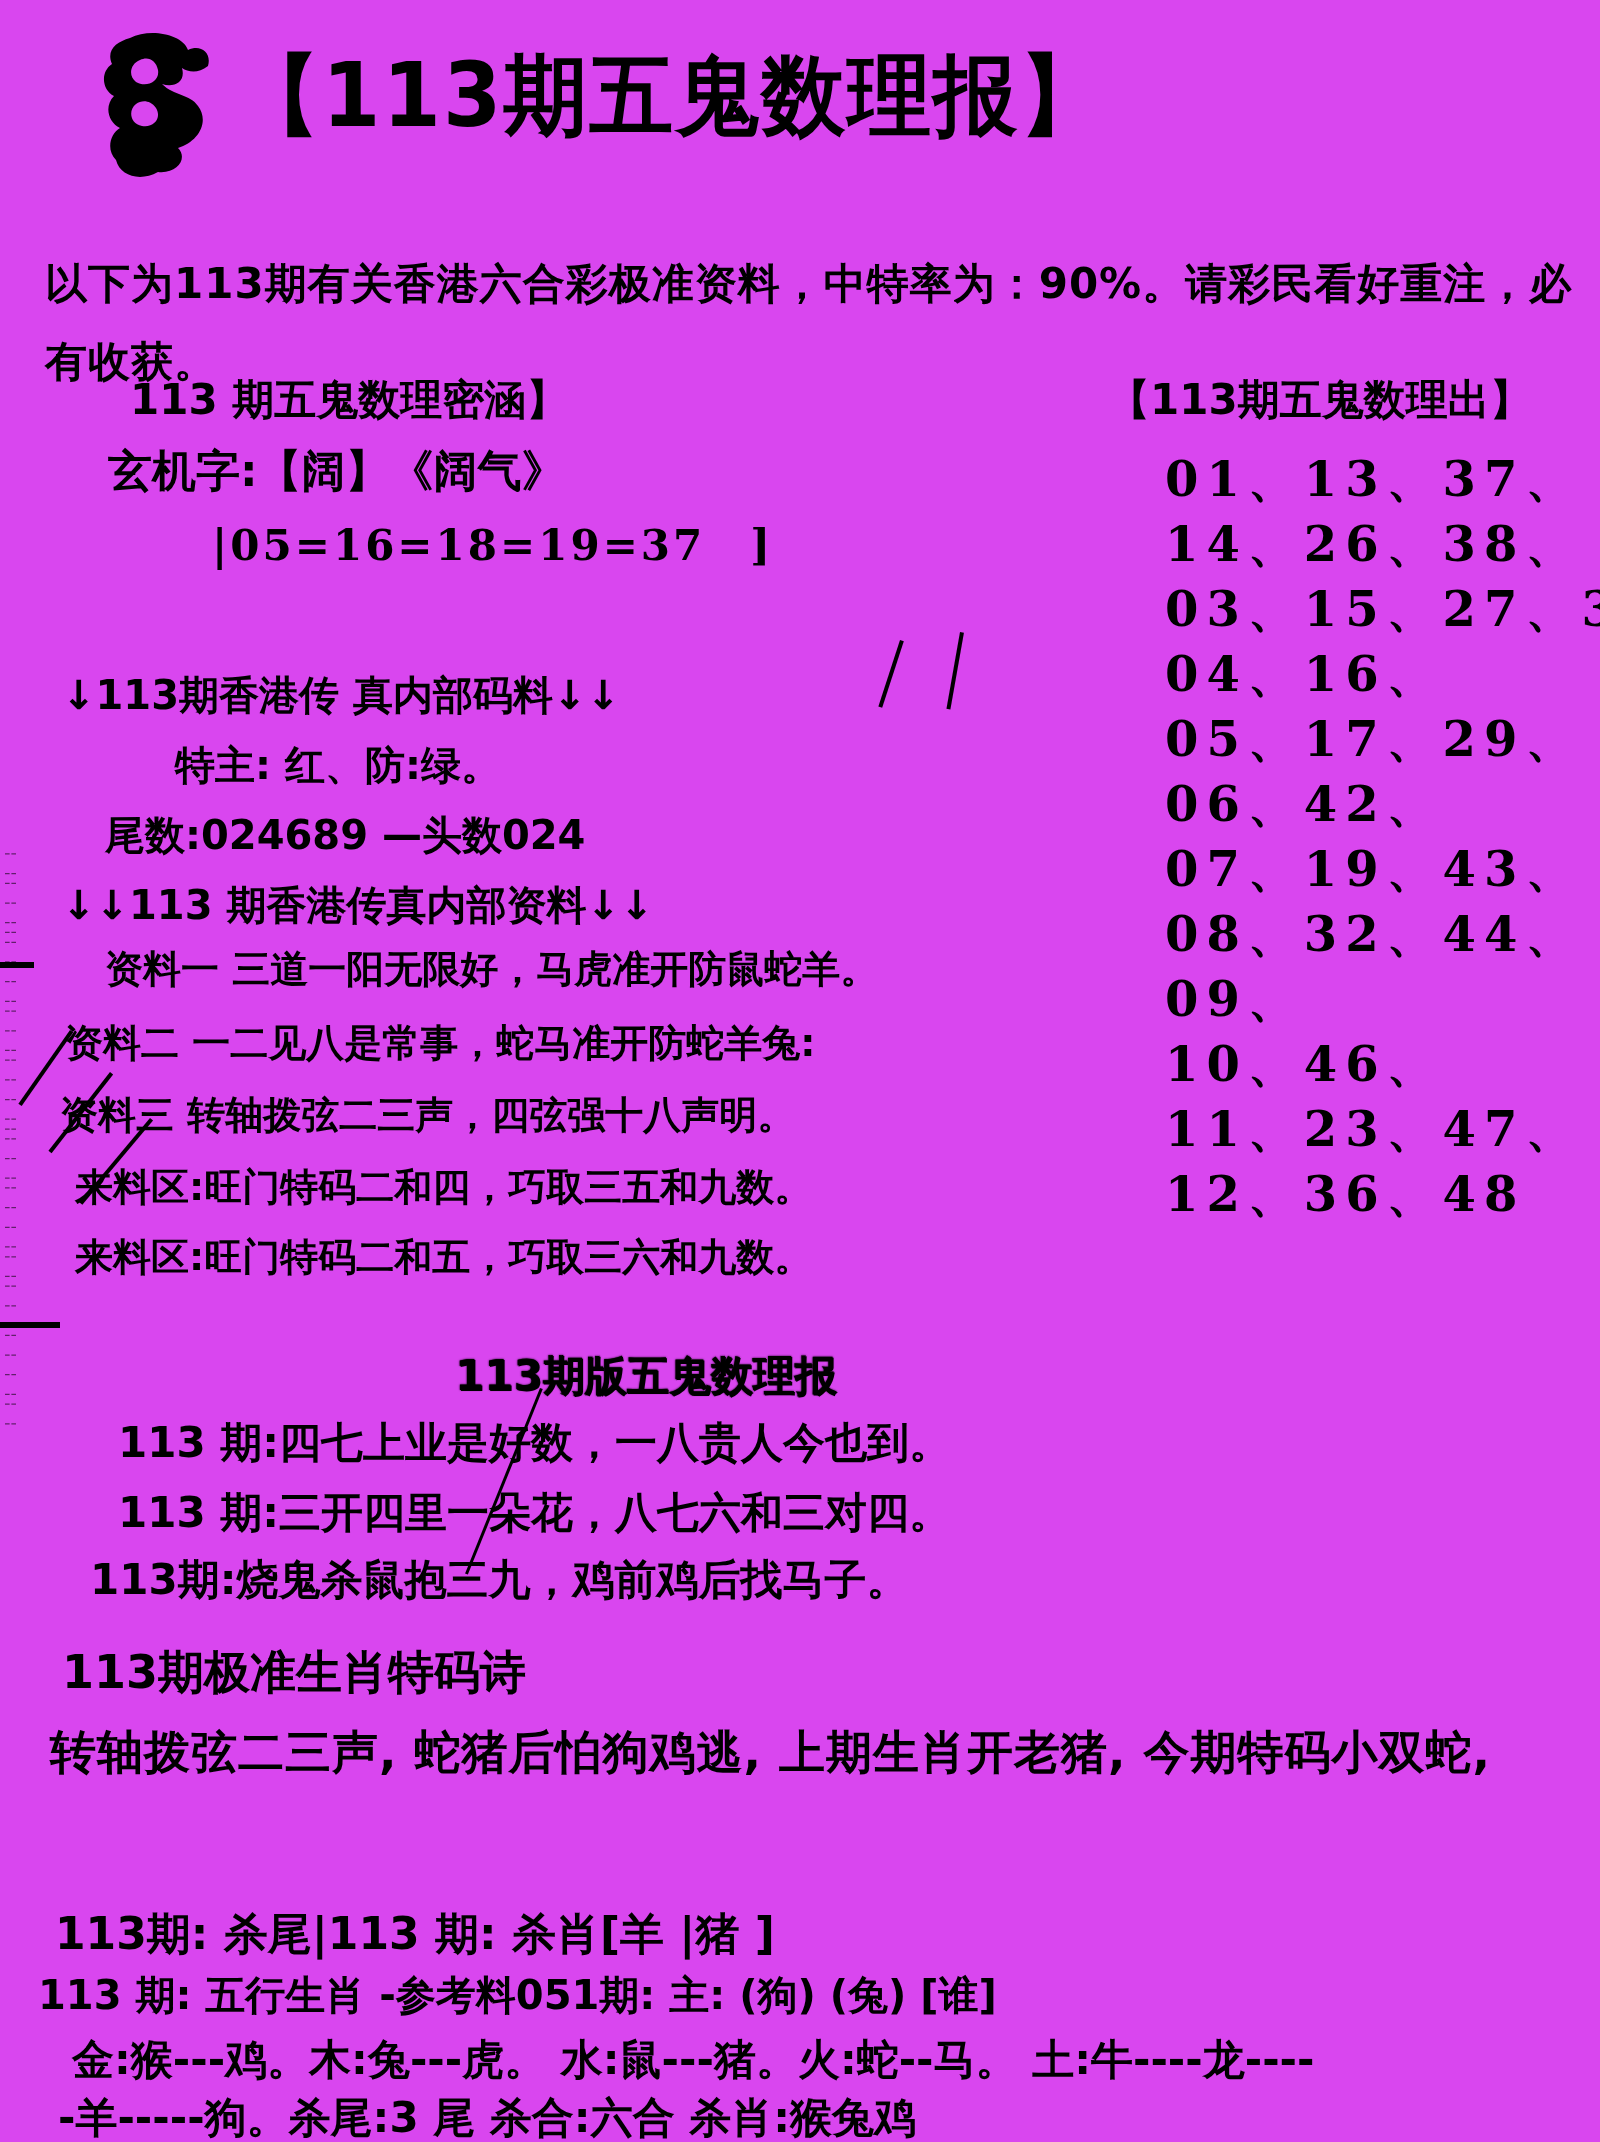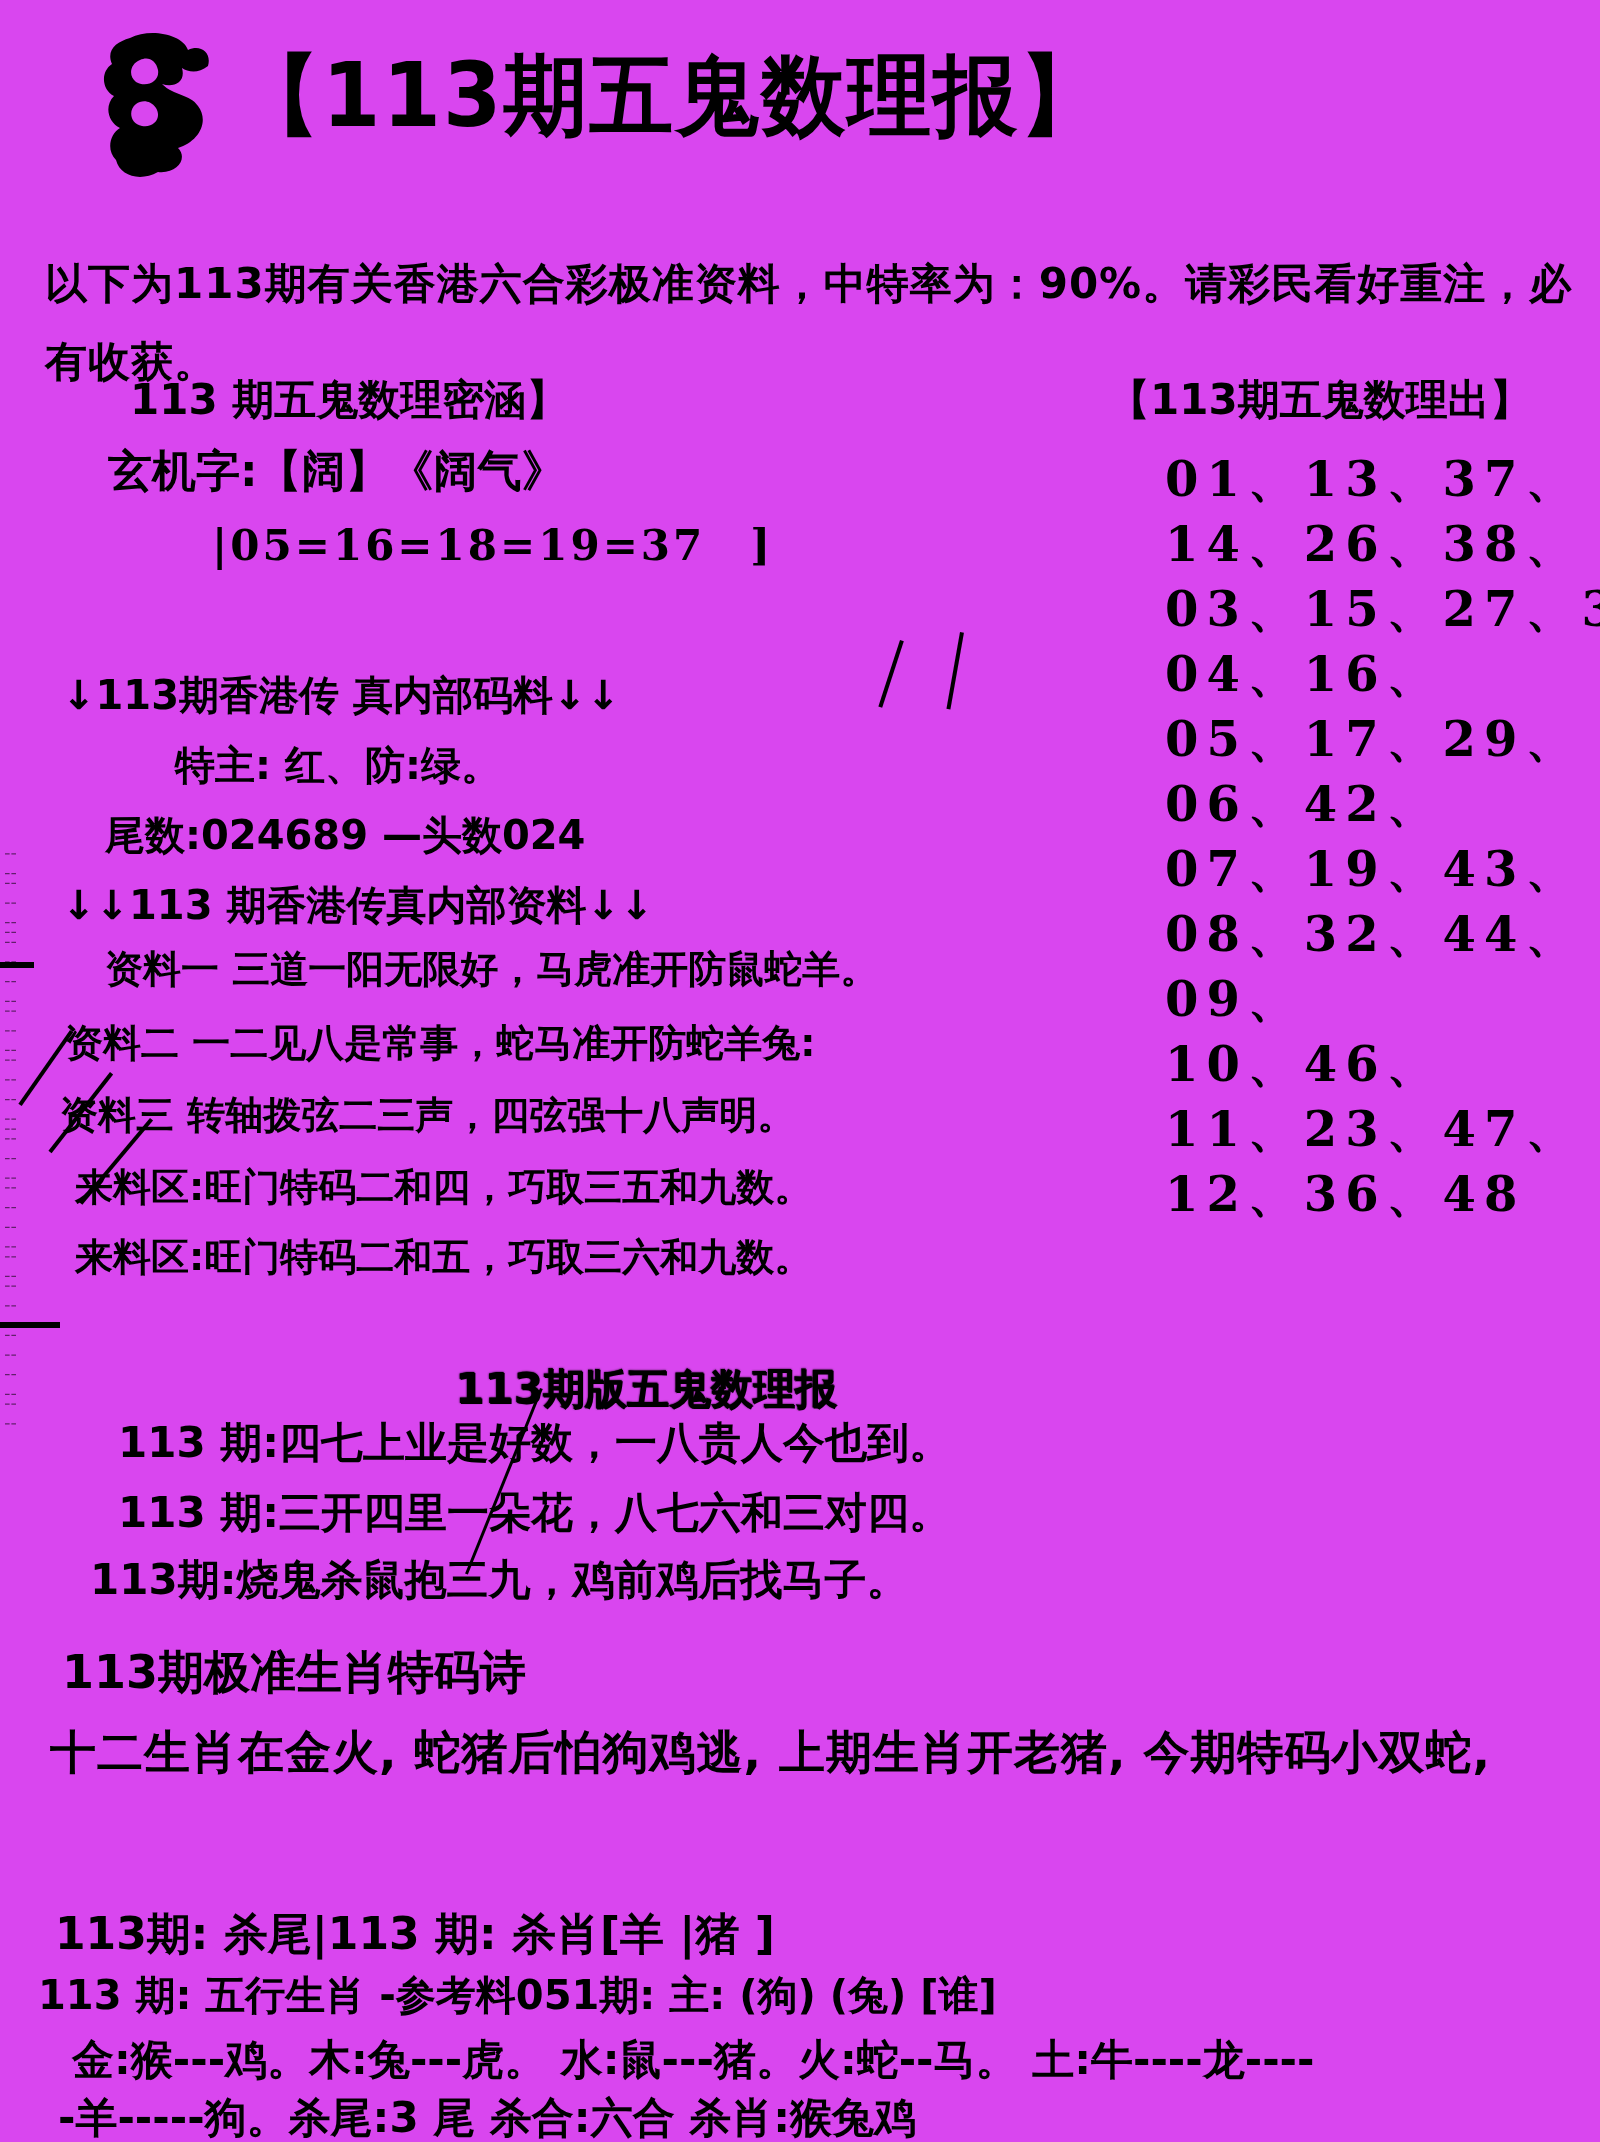--- a/index.html
+++ b/index.html
@@ -19,21 +19,21 @@
     font-family:"DejaVu Sans", sans-serif;
     transform:scaleY(1.05);
   }
   .intro{
     font-size:42px;line-height:78px;white-space:normal;width:1545px;
     letter-spacing:1px;
   }
   .sec-h{font-size:42px;}
   .body-line{font-size:40px;}
   .num-row{font-size:48px;letter-spacing:8px;font-weight:bold;}
-  .smudge{text-shadow:0 0 2px #000, 1px 1px 0 #000;margin-top:13px;}
+  .smudge{text-shadow:0 0 2px #000, 1px 1px 0 #000;}
   .scribble{position:absolute;background:#000;transform-origin:left top;}
   .blob{position:absolute;}
   .vstrip{
     position:absolute;left:2px;top:850px;height:790px;width:16px;
     color:#000;opacity:.55;font-size:13px;line-height:13px;
     writing-mode:vertical-rl;letter-spacing:2px;overflow:hidden;
     font-family:"DejaVu Sans Mono", monospace;white-space:nowrap;
   }
   .dashseg{position:absolute;background:#000;}
 </style>
@@ -97,21 +97,21 @@
   <div class="t cjk smudge" style="left:455px;top:1348px;font-size:42px">113期版五鬼数理报</div>
 
   <div class="t cjk" style="left:118px;top:1415px;font-size:42px">113 期:四七上业是好数，一八贵人今也到。</div>
 
   <div class="t cjk" style="left:118px;top:1485px;font-size:42px">113 期:三开四里一朵花，八七六和三对四。</div>
 
   <div class="t cjk" style="left:90px;top:1552px;font-size:42px">113期:烧鬼杀鼠抱三九，鸡前鸡后找马子。</div>
 
   <div class="t cjk" style="left:62px;top:1642px;font-size:46px">113期极准生肖特码诗</div>
 
-  <div class="t cjk" style="left:50px;top:1722px;font-size:46px;letter-spacing:1px">十二生肖在金火, 蛇猪后怕狗鸡逃, 上期生肖开老猪, 今期特码小双蛇,</div>
+  <div class="t cjk" style="left:50px;top:1722px;font-size:46px;letter-spacing:1px">转轴拨弦二三声, 蛇猪后怕狗鸡逃, 上期生肖开老猪, 今期特码小双蛇,</div>
 
 
   <div class="t cjk" style="left:55px;top:1905px;font-size:44px">113期: 杀尾|113 期: 杀肖[羊 |猪 ]</div>
 
   <div class="t cjk" style="left:38px;top:1968px;font-size:40px">113 期: 五行生肖 -参考料051期: 主: (狗) (兔) [谁]</div>
 
   <div class="t cjk" style="left:72px;top:2032px;font-size:42px">金:猴---鸡。木:兔---虎。 水:鼠---猪。火:蛇--马。 土:牛----龙----</div>
 
   <div class="t cjk" style="left:58px;top:2090px;font-size:42px">-羊-----狗。杀尾:3 尾 杀合:六合 杀肖:猴兔鸡</div>
 

